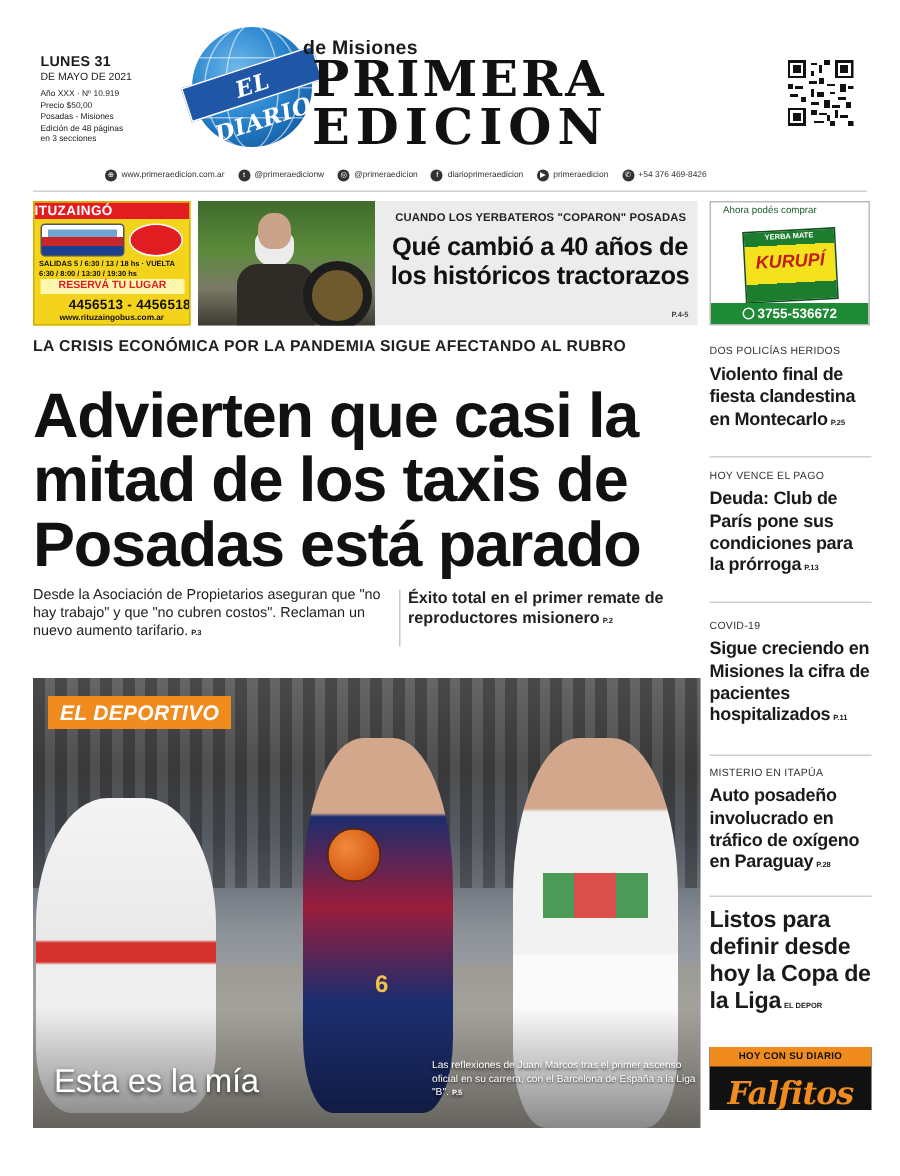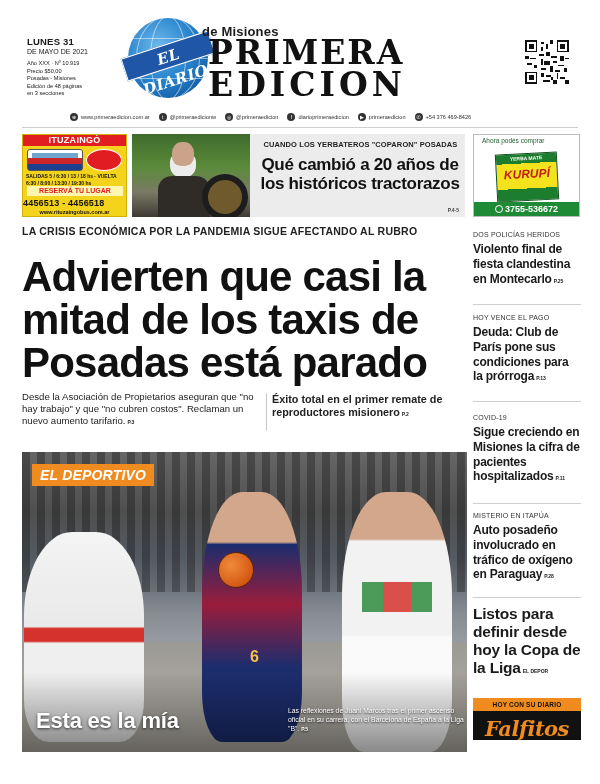--- a/index.html
+++ b/index.html
@@ -27,28 +27,28 @@
     font-size: 33px; letter-spacing: 4px; line-height: 34px; color: #111; }
   .qr { position: absolute; left: 525px; top: 40px; width: 44px; height: 44px; background: #fff; }
 
   .social-bar { position: absolute; left: 70px; top: 110px; width: 470px; height: 14px; display: flex; gap: 9px; align-items: center; font-size: 5.6px; color: #333; }
   .social-bar .s-item { display: flex; align-items: center; gap: 3px; white-space: nowrap; }
   .social-bar .s-icon { width: 8px; height: 8px; border-radius: 50%; background: #333; color: #fff; font-size: 5px; line-height: 8px; text-align: center; display: inline-block; }
   .top-rule { position: absolute; left: 22px; top: 127px; width: 556px; height: 1px; background: #cfcfcf; }
 
   
   .ad-ituzaingo { position: absolute; left: 22px; top: 134px; width: 105px; height: 83px; background: #f4d31c; overflow: hidden; border: 1px solid #d0b000; }
-  .ad-ituzaingo .name { position: absolute; left: 0; top: 0; width: 100%; background: #e11d22; color: #fff; font-size: 9px; font-weight: bold; text-align: center; line-height: 11px; letter-spacing: 0.3px; }
+  .ad-ituzaingo .name { position: absolute; left: 0; top: 0; width: 100%; background: #e11d22; color: #fff; font-size: 9px; font-weight: bold; text-align: left; line-height: 11px; letter-spacing: 0.3px; }
   .ad-ituzaingo .bus { position: absolute; left: 4px; top: 14px; width: 56px; height: 22px; border-radius: 3px;
     background: linear-gradient(180deg, #ffffff 0%, #ffffff 40%, #c9262a 40%, #c9262a 70%, #1c3f8f 70%); border: 1px solid #555; }
   .ad-ituzaingo .bus::before { content: ""; position: absolute; left: 4px; top: 3px; width: 46px; height: 5px; background: #6fa5cf; }
   .ad-ituzaingo .badge { position: absolute; right: 4px; top: 14px; width: 36px; height: 22px; border-radius: 50%; background: #e11d22; border: 1px solid #fff; }
   .ad-ituzaingo .hours { position: absolute; left: 3px; top: 38px; width: 99px; font-size: 5px; font-weight: bold; color: #111; line-height: 1.3; }
   .ad-ituzaingo .reserva { position: absolute; left: 4px; top: 51px; width: 96px; font-size: 7px; font-weight: bold; color: #e11d22; text-align: center; background: #fff7b0; line-height: 10px; }
-  .ad-ituzaingo .phones { position: absolute; left: 0; top: 63px; width: 100%; font-size: 9px; font-weight: bold; color: #111; text-align: left; letter-spacing: 0.2px; }
+  .ad-ituzaingo .phones { position: absolute; left: 12px; top: 63px; width: 100%; font-size: 9px; font-weight: bold; color: #111; text-align: center; letter-spacing: 0.2px; }
   .ad-ituzaingo .web { position: absolute; left: 0; top: 74px; width: 100%; font-size: 5.5px; font-weight: bold; color: #111; text-align: center; }
 
   .story-tractor { position: absolute; left: 132px; top: 134px; width: 333px; height: 83px; background: #ececec; }
   .story-tractor .photo { position: absolute; left: 0; top: 0; width: 118px; height: 83px;
     background: linear-gradient(180deg, #3f6b2c 0%, #5b8b3a 40%, #7a7a66 70%, #3e3a32 100%); overflow: hidden; }
   .story-tractor .photo .head { position: absolute; left: 40px; top: 8px; width: 22px; height: 24px; background: #caa38a; border-radius: 45% 45% 40% 40%; }
   .story-tractor .photo .hair { position: absolute; left: 38px; top: 20px; width: 26px; height: 24px; background: #ececec; border-radius: 30% 30% 50% 50%; }
   .story-tractor .photo .body { position: absolute; left: 26px; top: 42px; width: 52px; height: 41px; background: #2f2c27; border-radius: 14px 14px 0 0; }
   .story-tractor .photo .wheel { position: absolute; left: 70px; top: 40px; width: 46px; height: 46px; border-radius: 50%; border: 6px solid #1d1d1d; background: #6f5a2d; }
   .story-tractor .kicker { position: absolute; left: 126px; top: 6px; width: 205px; font-size: 7.5px; font-weight: bold; text-align: center; color: #222; letter-spacing: 0.1px; }
@@ -80,21 +80,21 @@
     background: repeating-linear-gradient(90deg, rgba(40,40,40,0.5) 0px, rgba(40,40,40,0.5) 8px, rgba(90,90,90,0.3) 8px, rgba(90,90,90,0.3) 15px); }
   .sports .court { position: absolute; left: 0; top: 190px; width: 100%; height: 110px; background: linear-gradient(180deg, #9c9a95 0%, #b7b3aa 100%); }
   .sports .player { position: absolute; border-radius: 40% 40% 20% 20%; }
   .sports .p-left { left: 2px; top: 80px; width: 120px; height: 210px; background: linear-gradient(180deg, #f4f4f4 0%, #e9e9e9 45%, #d6322d 46%, #d6322d 52%, #efefef 53%); }
   .sports .p-center { left: 180px; top: 40px; width: 100px; height: 250px; background: linear-gradient(180deg, #d2a78c 0%, #d2a78c 20%, #1c2d6e 21%, #9a1d3b 45%, #1c2d6e 70%, #1c2d6e 100%); }
   .sports .p-right { left: 320px; top: 40px; width: 110px; height: 260px; background: linear-gradient(180deg, #d2a78c 0%, #d2a78c 18%, #f2f2f2 19%, #f2f2f2 55%, #fafafa 56%); }
   .sports .p-right::after { content: ""; position: absolute; left: 20px; top: 90px; width: 70px; height: 30px; background: linear-gradient(90deg, #2e8b3d 0%, #2e8b3d 30%, #d6322d 30%, #d6322d 70%, #2e8b3d 70%); opacity: 0.85; }
   .sports .ball { position: absolute; left: 196px; top: 100px; width: 36px; height: 36px; border-radius: 50%; background: radial-gradient(circle at 35% 35%, #f08a3a 0%, #d45a14 70%, #a5400c 100%); border: 1px solid #5a2408; }
   .sports .jersey-num { position: absolute; left: 228px; top: 196px; font-size: 16px; font-weight: bold; color: #f2c14a; }
   .sports .section-tag { position: absolute; left: 10px; top: 12px; height: 22px; padding: 0 8px; background: #f08c1f; color: #fff; font-size: 14px; font-weight: bold; font-style: italic; line-height: 22px; letter-spacing: 0.2px; }
-  .sports .photo-title { position: absolute; left: 14px; top: 256px; font-size: 22px; font-weight: bold; color: #fff; text-shadow: 0 1px 3px rgba(0,0,0,0.7); letter-spacing: -0.2px; }
+  .sports .photo-title { position: absolute; left: 14px; top: 256px; font-size: 22px; font-weight: normal; color: #fff; text-shadow: 0 1px 3px rgba(0,0,0,0.7); letter-spacing: -0.2px; }
   .sports .caption { position: absolute; left: 266px; top: 254px; width: 178px; font-size: 6.8px; line-height: 9.2px; color: #fff; text-shadow: 0 1px 2px rgba(0,0,0,0.8); }
   .sports .caption .pg { font-size: 5px; font-weight: bold; margin-left: 2px; }
   .sports .shade { position: absolute; left: 0; top: 220px; width: 100%; height: 80px; background: linear-gradient(180deg, rgba(0,0,0,0) 0%, rgba(0,0,0,0.45) 100%); }
 
   
   .right-col { position: absolute; left: 473px; top: 225px; width: 108px; }
   .side-story { position: absolute; left: 0; width: 108px; }
   .side-story .kick { font-size: 7px; color: #333; letter-spacing: 0.2px; margin-bottom: 4px; }
   .side-story .head { font-size: 12px; font-weight: bold; line-height: 14.8px; color: #1a1a1a; letter-spacing: -0.2px; }
   .side-story .pg { font-size: 5px; font-weight: bold; margin-left: 2px; letter-spacing: 0; }
@@ -218,21 +218,21 @@
 </div>
 
 <div class="story-tractor">
   <div class="photo">
     <div class="hair"></div>
     <div class="head"></div>
     <div class="body"></div>
     <div class="wheel"></div>
   </div>
   <div class="kicker">CUANDO LOS YERBATEROS "COPARON" POSADAS</div>
-  <div class="title">Qué cambió a 20 años de los históricos tractorazos</div>
+  <div class="title">Qué cambió a 40 años de los históricos tractorazos</div>
   <div class="page">P.4-5</div>
 </div>
 
 <div class="ad-kurupi">
   <div class="call">Ahora podés comprar</div>
   <div class="pack">
     <div class="ptop">YERBA MATE</div>
     <div class="pname">KURUPÍ</div>
   </div>
   <div class="phone"><span class="wa"></span><span>3755-536672</span></div>

